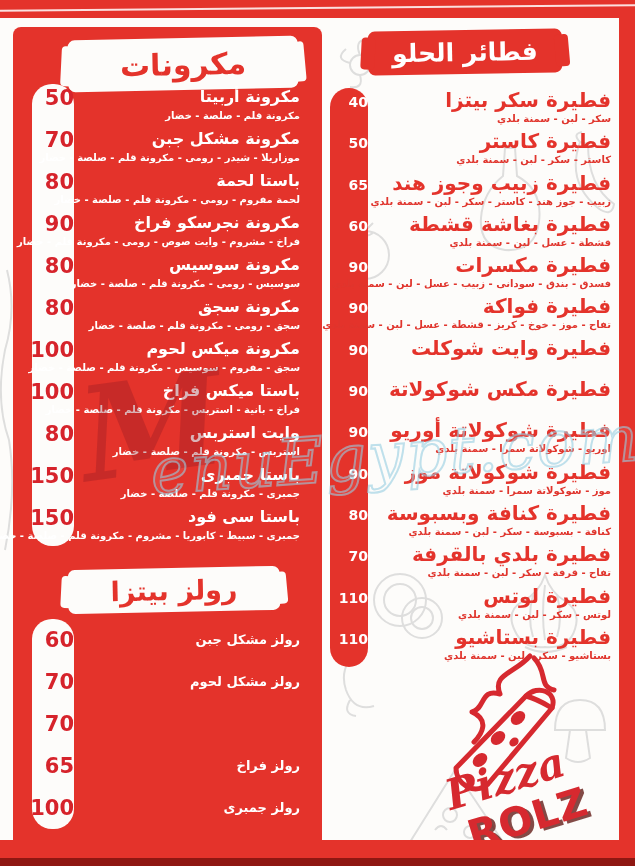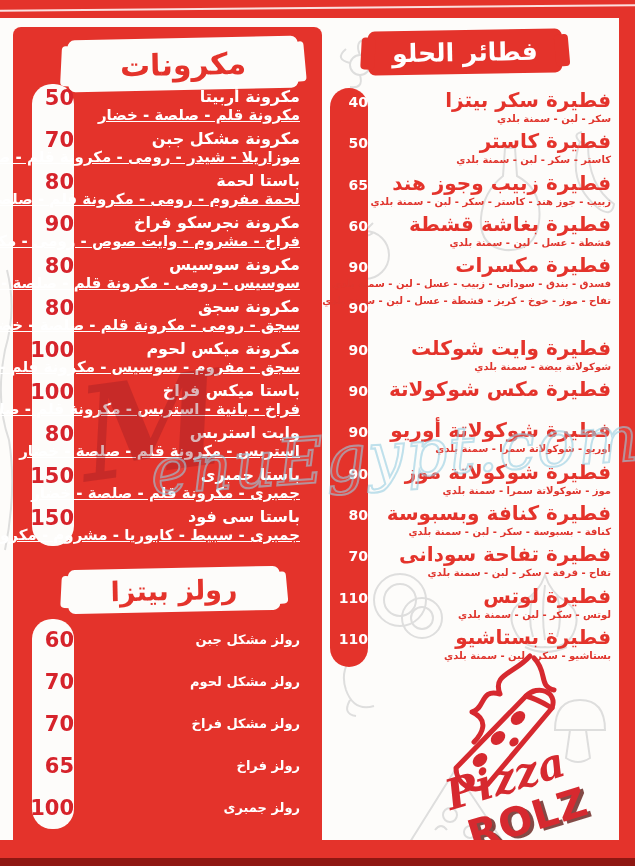--- a/index.html
+++ b/index.html
@@ -38,21 +38,21 @@
   .row .price{position:absolute;text-align:right;font-weight:bold;top:1px;line-height:26px;}
   .row .name{font-weight:bold;line-height:24px;padding-top:1px;white-space:nowrap;}
   .row .desc{font-weight:bold;line-height:13px;white-space:nowrap;}
 
   
   .rows-pasta{top:57px;height:462px;}
   .rows-pasta .strip{left:19px;width:42px;background:#fdfcfa;}
   .rows-pasta .row{height:42px;padding:0 22px 0 70px;color:#fff;}
   .rows-pasta .row .price{left:19px;width:42px;color:#d6232b;font-size:21px;}
   .rows-pasta .row .name{font-size:16px;}
-  .rows-pasta .row .desc{font-size:15px;text-decoration:underline;}
+  .rows-pasta .row .desc{font-size:10px;}
 
   
   .rows-rolls{top:592px;height:210px;}
   .rows-rolls .strip{left:19px;width:42px;background:#fdfcfa;}
   .rows-rolls .row{height:42px;padding:0 22px 0 70px;color:#fff;}
   .rows-rolls .row .price{left:19px;width:42px;color:#d6232b;font-size:21px;top:8px;}
   .rows-rolls .row .name{font-size:13px;line-height:42px;padding-top:0;}
 
   
   .right-panel{position:absolute;left:322px;top:18px;width:297px;height:822px;z-index:2;}
@@ -217,21 +217,20 @@
   </div>
 
   <div class="row">
     <div class="price">70</div>
     <div class="name">رولز مشكل لحوم</div>
 
   </div>
 
   <div class="row">
     <div class="price">70</div>
-    <div class="name">رولز مشكل فراخ</div>
 
   </div>
 
   <div class="row">
     <div class="price">65</div>
     <div class="name">رولز فراخ</div>
 
   </div>
 
   <div class="row">
@@ -275,27 +274,27 @@
   </div>
 
   <div class="row">
     <div class="price">90</div>
     <div class="name">فطيرة مكسرات</div>
     <div class="desc">فسدق - بندق - سودانى - زبيب - عسل - لبن - سمنة بلدي</div>
   </div>
 
   <div class="row">
     <div class="price">90</div>
+    <div class="name">فطيرة فواكة</div>
     <div class="desc">تفاح - موز - خوخ - كريز - قشطة - عسل - لبن - سمنة بلدي</div>
   </div>
 
   <div class="row">
     <div class="price">90</div>
     <div class="name">فطيرة وايت شوكلت</div>
-    <div class="desc">شوكولاتة بيضة - سمنة بلدي</div>
   </div>
 
   <div class="row">
     <div class="price">90</div>
     <div class="name">فطيرة مكس شوكولاتة</div>
   </div>
 
   <div class="row">
     <div class="price">90</div>
     <div class="name">فطيرة شوكولاتة أوريو</div>
@@ -309,21 +308,21 @@
   </div>
 
   <div class="row">
     <div class="price">80</div>
     <div class="name">فطيرة كنافة وبسبوسة</div>
     <div class="desc">كنافة - بسبوسة - سكر - لبن - سمنة بلدي</div>
   </div>
 
   <div class="row">
     <div class="price">70</div>
-    <div class="name">فطيرة تفاحة سودانى</div>
+    <div class="name">فطيرة بلدي بالقرفة</div>
     <div class="desc">تفاح - قرفة - سكر - لبن - سمنة بلدي</div>
   </div>
 
   <div class="row">
     <div class="price">110</div>
     <div class="name">فطيرة لوتس</div>
     <div class="desc">لوتس - سكر - لبن - سمنة بلدي</div>
   </div>
 
   <div class="row">

